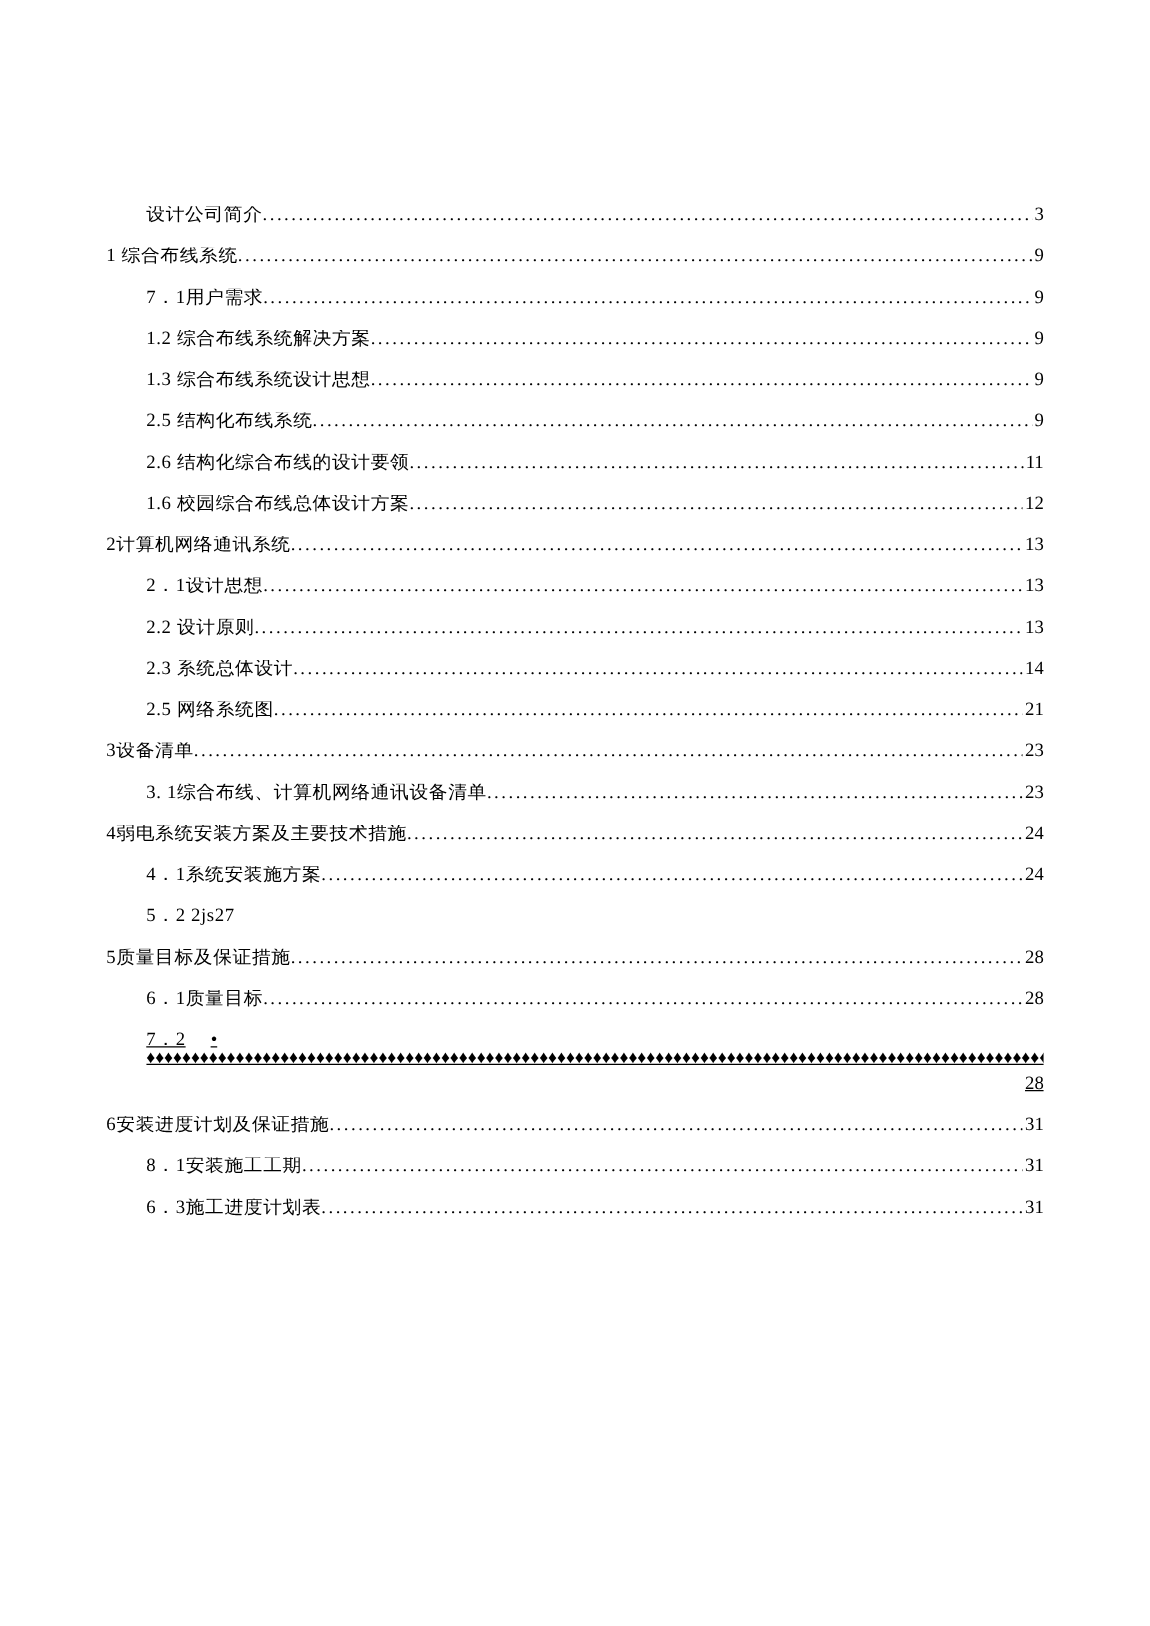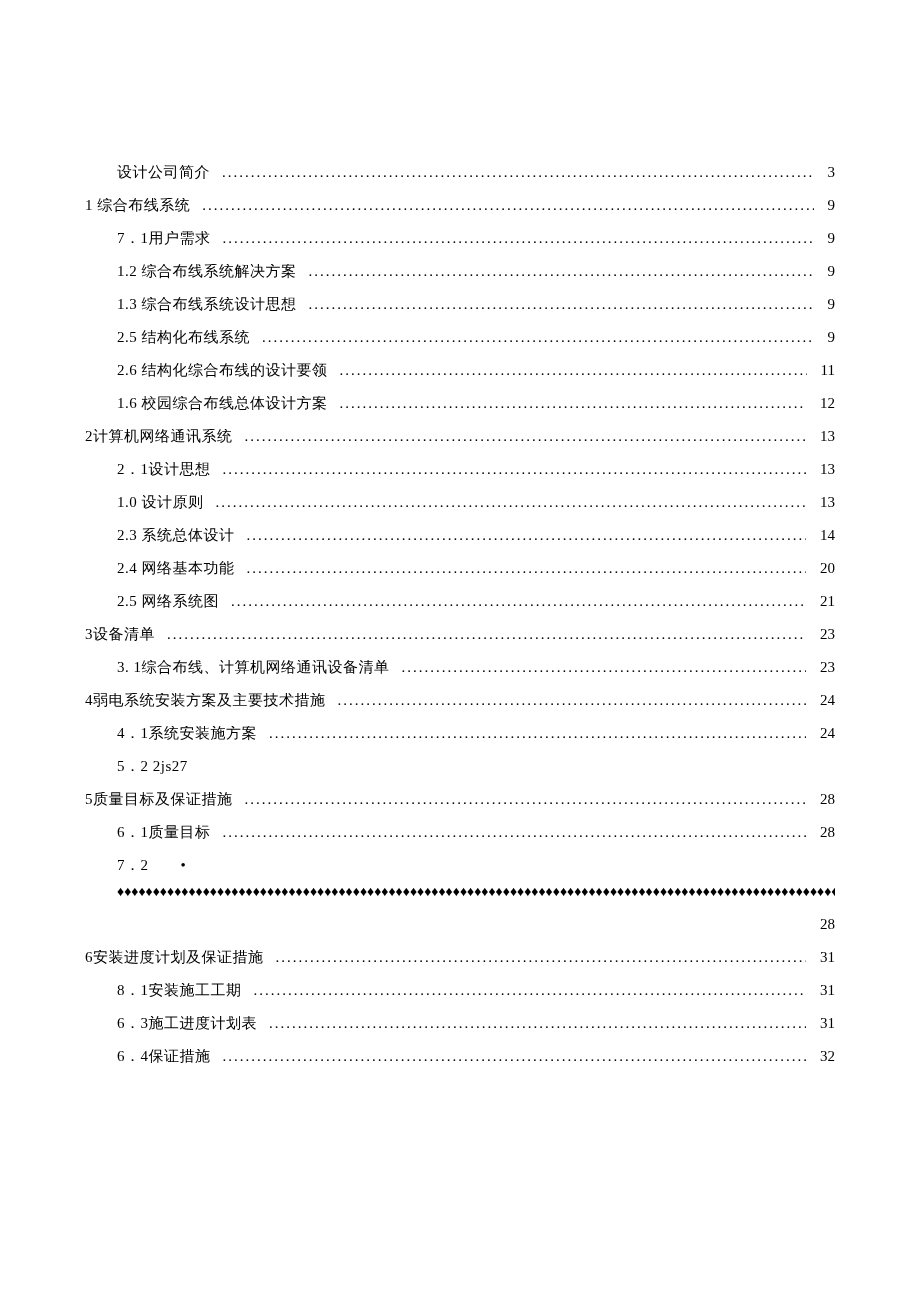--- a/index.html
+++ b/index.html
@@ -19,21 +19,20 @@
     }
     .toc-container {
       width: 100%;
     }
     .toc-line {
       display: flex;
       align-items: center;
       margin-bottom: 18px;
       white-space: nowrap;
       overflow: hidden;
-      gap: 12px;
     }
     .toc-line.level1 {
       padding-left: 0;
     }
     .toc-line.level2 {
       padding-left: 32px;
     }
     .toc-title {
       flex: 0 0 auto;
       letter-spacing: 0.5px;
@@ -63,20 +62,21 @@
       flex: 0 0 auto;
       text-align: right;
       padding-left: 2px;
     }
     .pre-dot {
       flex: 0 0 auto;
       padding: 0 20px;
     }
     .toc-wrap {
       flex-wrap: wrap;
+      text-decoration: underline;
     }
     .wrap-page {
       flex: 0 0 100%;
       margin-top: 6px;
     }
   </style>
 </head>
 <body>
 
 <div class="toc-container">
@@ -124,33 +124,28 @@
       <span class="toc-title">2计算机网络通讯系统</span>
       <span class="toc-dots"></span>
       <span class="toc-page">13</span>
     </div>
     <div class="toc-line level2">
       <span class="toc-title">2．1设计思想</span>
       <span class="toc-dots"></span>
       <span class="toc-page">13</span>
     </div>
     <div class="toc-line level2">
-      <span class="toc-title">1.0  设计原则</span>
+      <span class="toc-title">2.2  设计原则</span>
       <span class="toc-dots"></span>
       <span class="toc-page">13</span>
     </div>
     <div class="toc-line level2">
       <span class="toc-title">2.3  系统总体设计</span>
       <span class="toc-dots"></span>
       <span class="toc-page">14</span>
-    </div>
-    <div class="toc-line level2">
-      <span class="toc-title">2.4  网络基本功能</span>
-      <span class="toc-dots"></span>
-      <span class="toc-page"> 20</span>
     </div>
     <div class="toc-line level2">
       <span class="toc-title">2.5  网络系统图</span>
       <span class="toc-dots"></span>
       <span class="toc-page">21</span>
     </div>
     <div class="toc-line level1">
       <span class="toc-title">3设备清单</span>
       <span class="toc-dots"></span>
       <span class="toc-page">23</span>
@@ -197,18 +192,13 @@
     <div class="toc-line level2">
       <span class="toc-title">8．1安装施工工期</span>
       <span class="toc-dots"></span>
       <span class="toc-page">31</span>
     </div>
     <div class="toc-line level2">
       <span class="toc-title">6．3施工进度计划表</span>
       <span class="toc-dots"></span>
       <span class="toc-page">31</span>
     </div>
-    <div class="toc-line level2">
-      <span class="toc-title">6．4保证措施</span>
-      <span class="toc-dots"></span>
-      <span class="toc-page">32</span>
-    </div>
   </div>
 
 </body></html>

